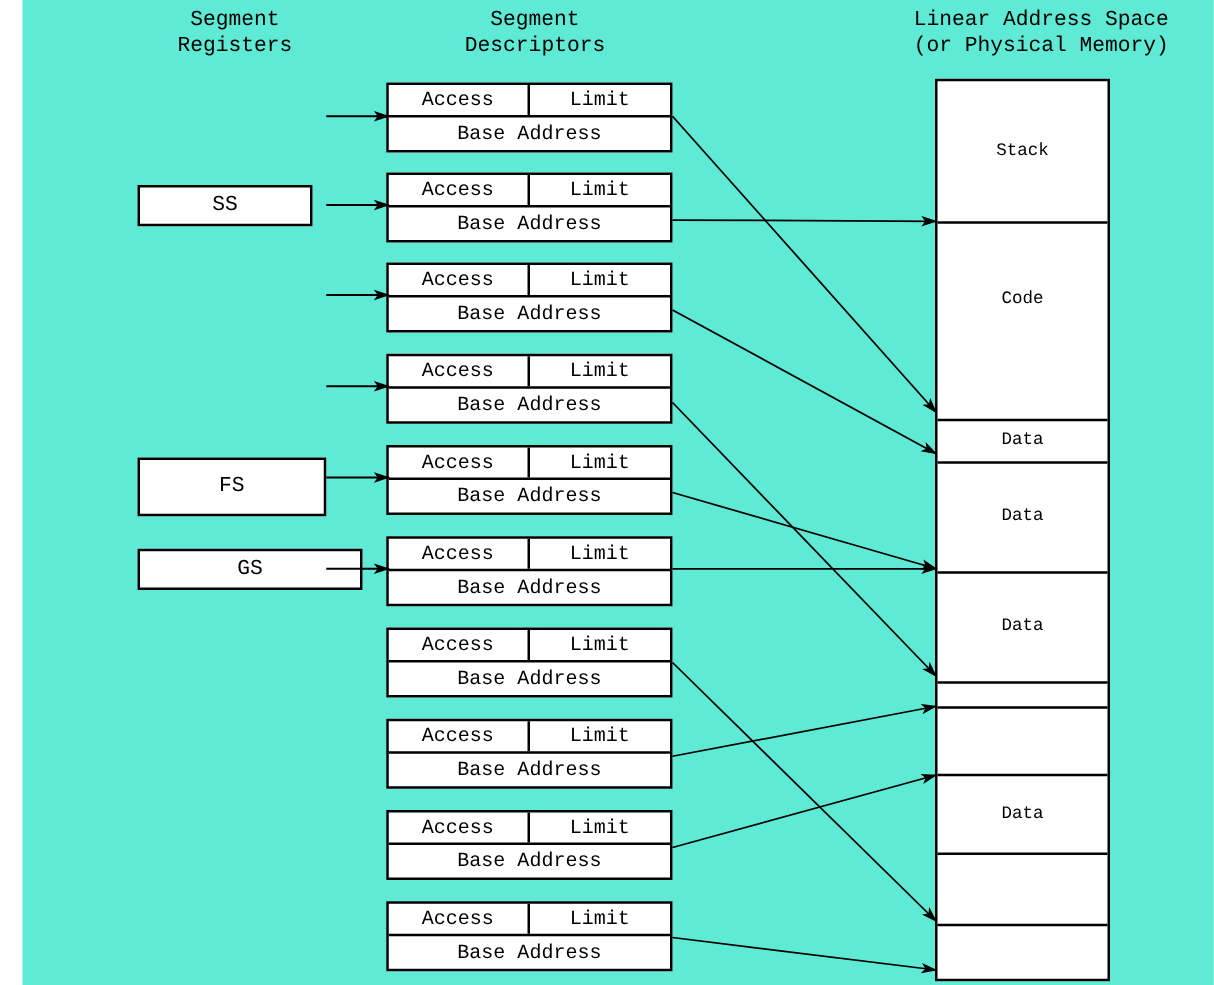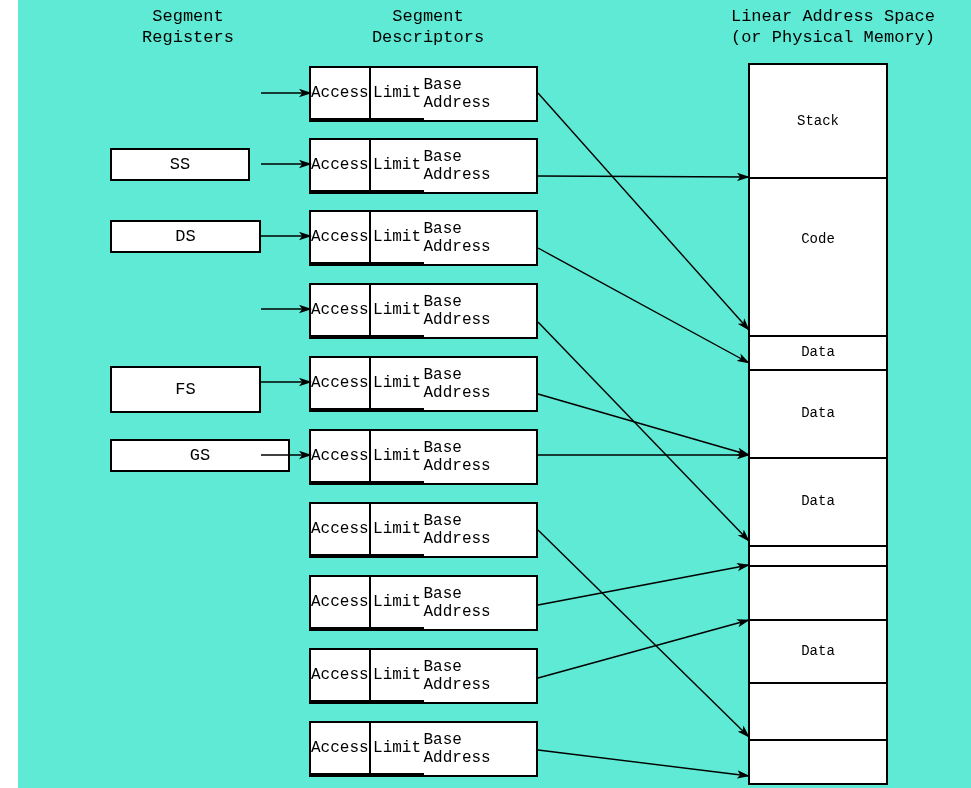--- a/index.html
+++ b/index.html
@@ -37,21 +37,21 @@
     justify-content: center;
     font-size: 17px;
   }
   
   .desc-box {
     position: absolute;
     box-sizing: border-box;
     border: 2px solid #000;
     background: #fff;
     display: flex;
-    flex-direction: row;
+    flex-direction: column;
   }
   .desc-top {
     flex: 1 1 50%;
     display: flex;
     border-bottom: 2px solid #000;
     box-sizing: border-box;
   }
   .desc-access {
     flex: 0 0 50%;
     display: flex;
@@ -118,23 +118,20 @@
 Registers</div>
 
   <div class="col-title" style="left:310px; top:6px; width:200px;">Segment
 Descriptors</div>
 
   <div class="col-title" style="left:665px; top:6px; width:300px;">Linear Address Space
 (or Physical Memory)</div>
 
   <div class="reg-box" style="left:92px; top:148px; width:140px; height:33px;">
     <span>SS</span>
-  </div>
-  <div class="reg-box" style="left:92px; top:220px; width:151px; height:33px;">
-    <span>DS</span>
   </div>
   <div class="reg-box" style="left:92px; top:366px; width:151px; height:47px;">
     <span>FS</span>
   </div>
   <div class="reg-box" style="left:92px; top:439px; width:180px; height:33px;">
     <span>GS</span>
   </div>
 
   <div class="desc-box" style="left:291px; top:66px; width:229px; height:56px;">
     <div class="desc-top">

